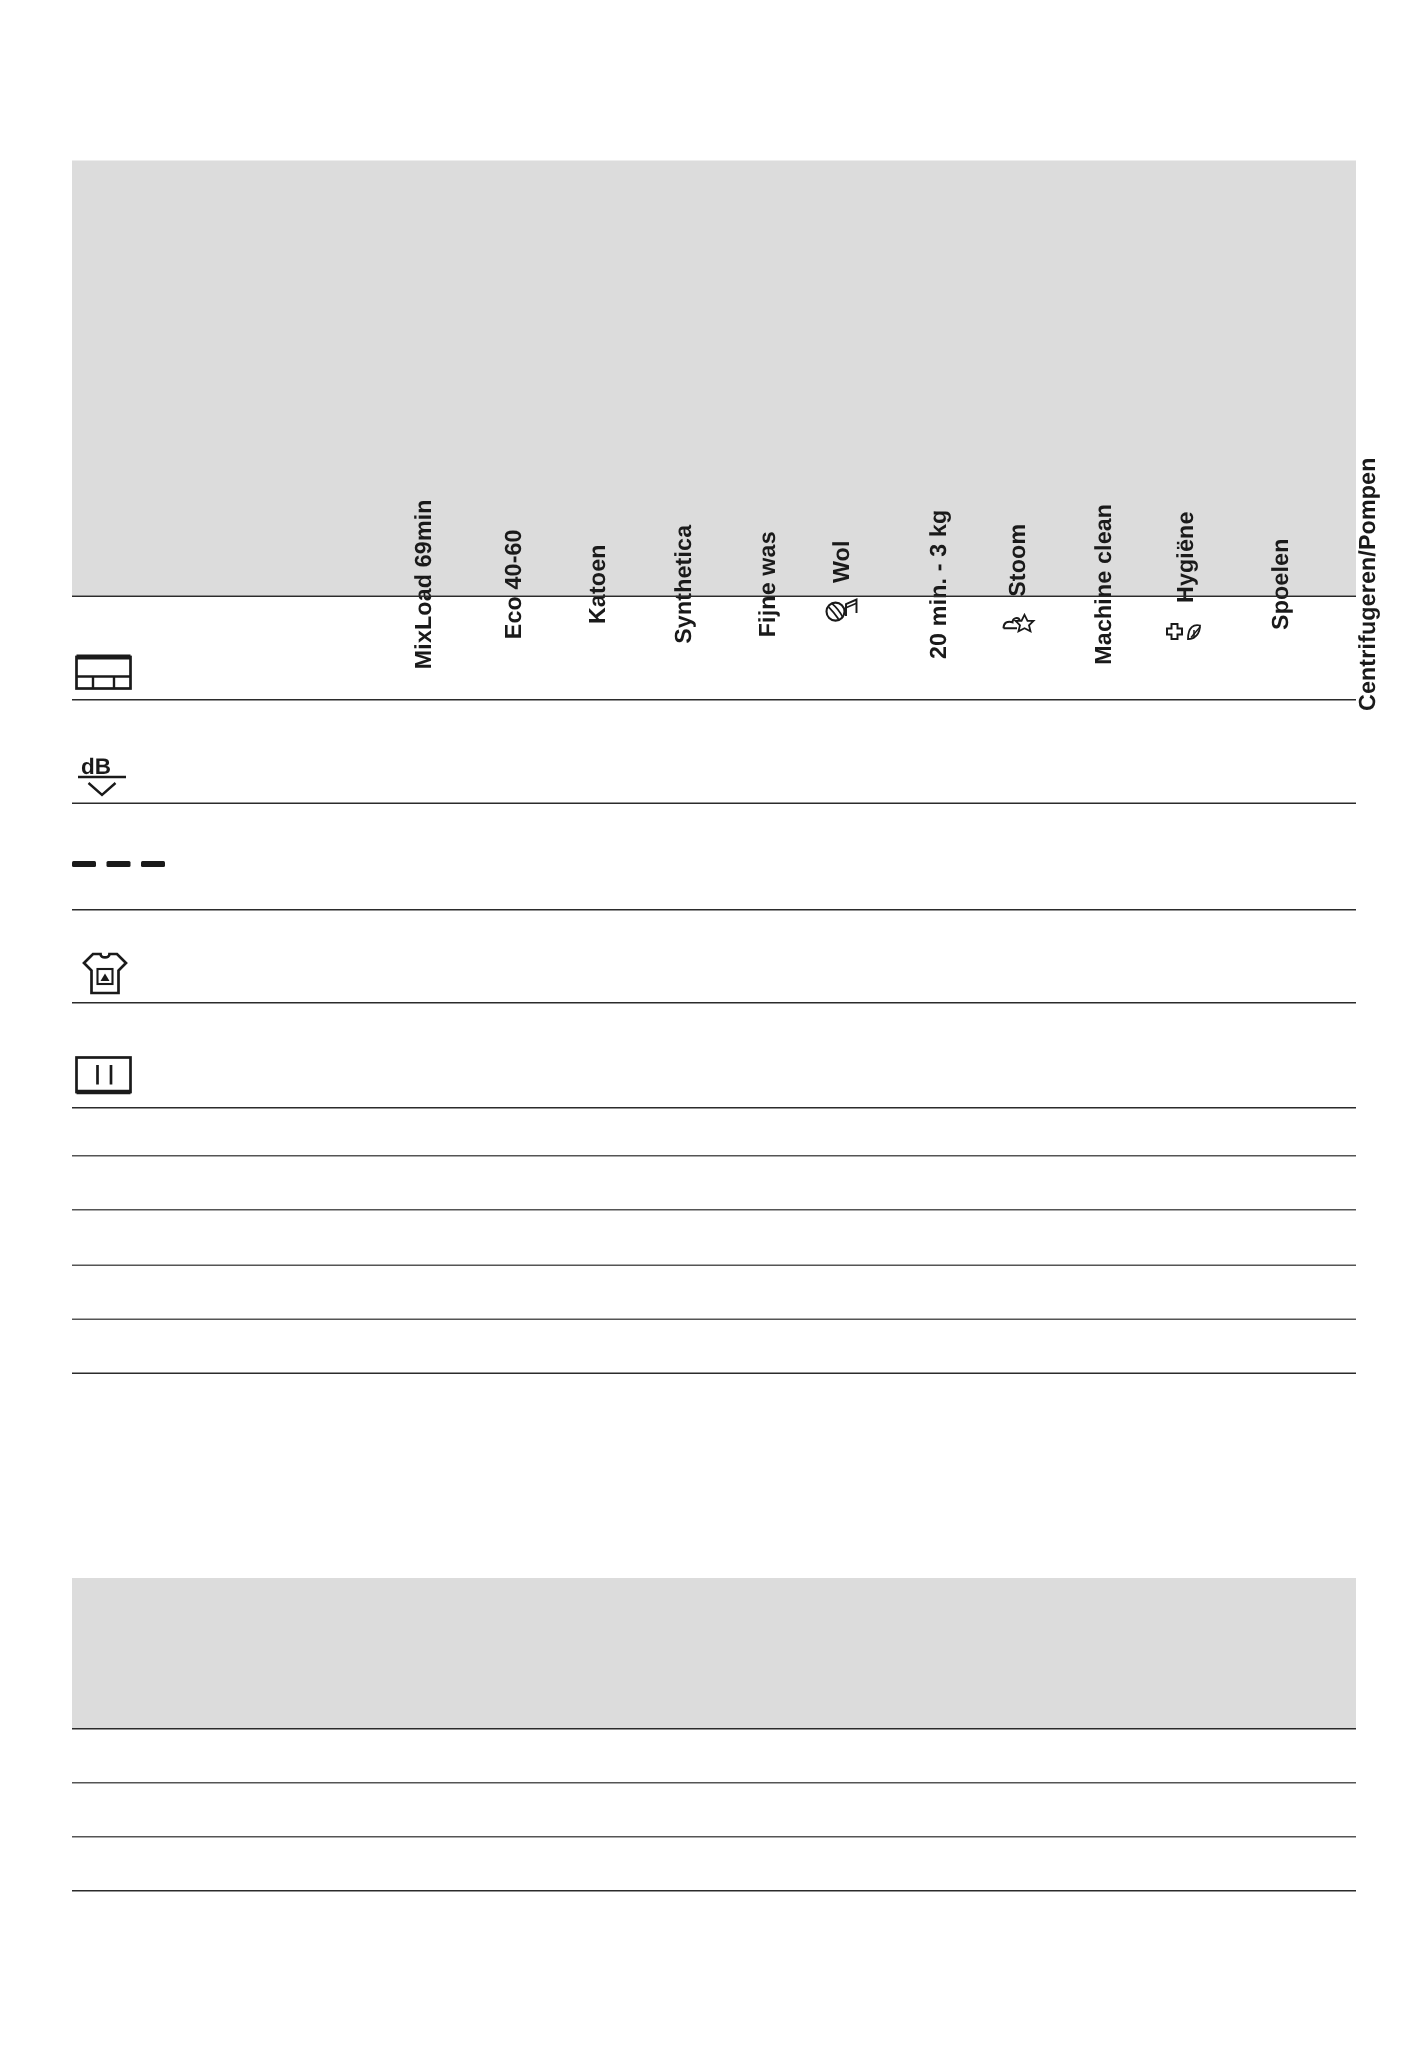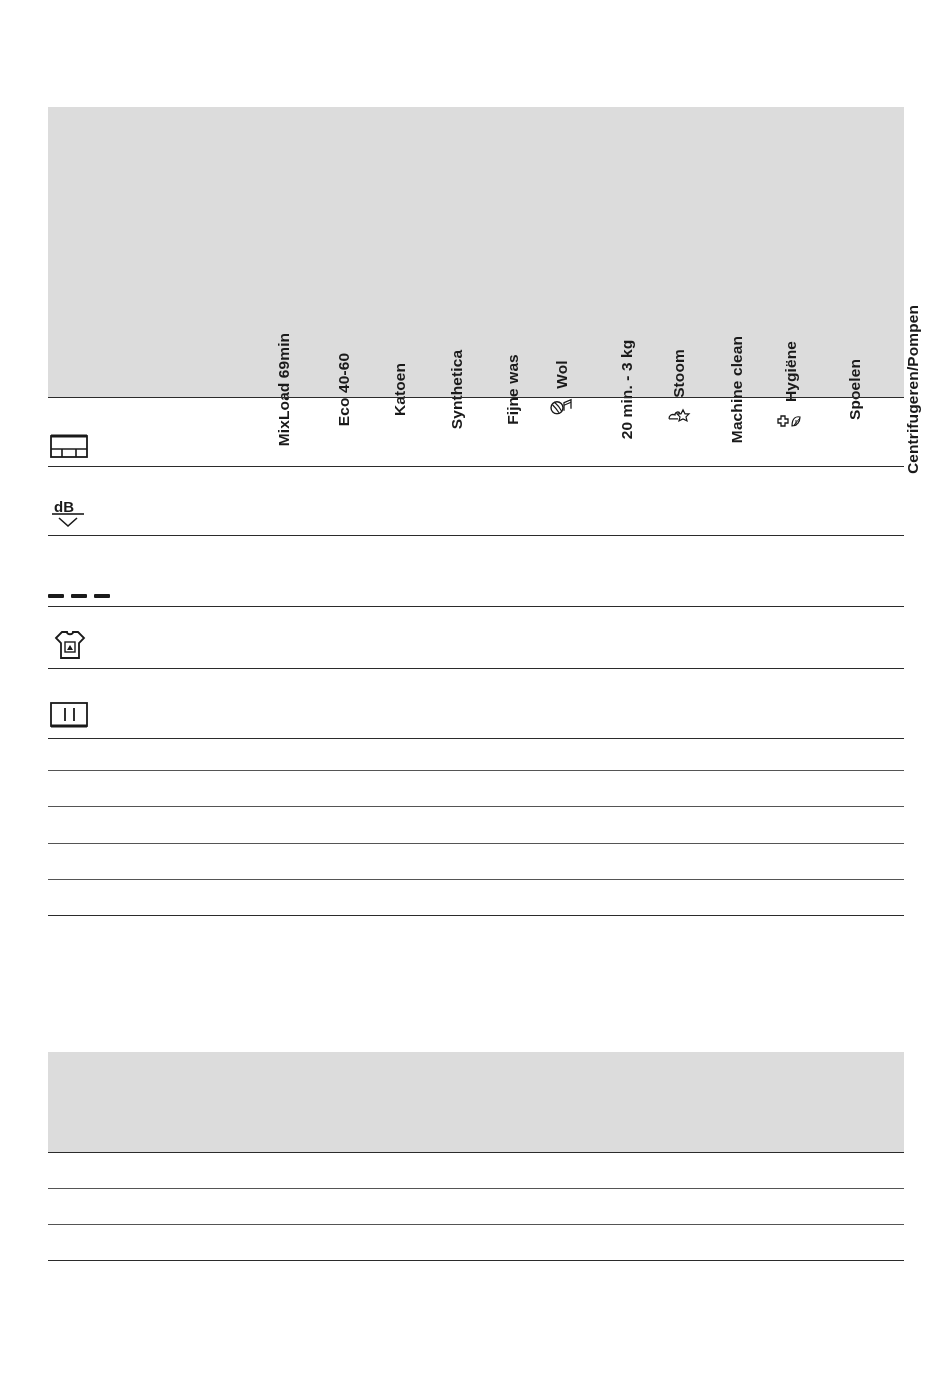--- a/index.html
+++ b/index.html
@@ -84,21 +84,21 @@
     background: #2b2b2b;
   }
   .rowline.thin { background: #555; height: 1px; }
 
   
   .rowicon {
     position: absolute;
     left: 48px;
     width: 120px;
     display: flex;
-    align-items: flex-end;
+    align-items: flex-start;
   }
 
   
   .ico {
     display: inline-block;
     position: relative;
   }
 
   
   .band-bottom {

